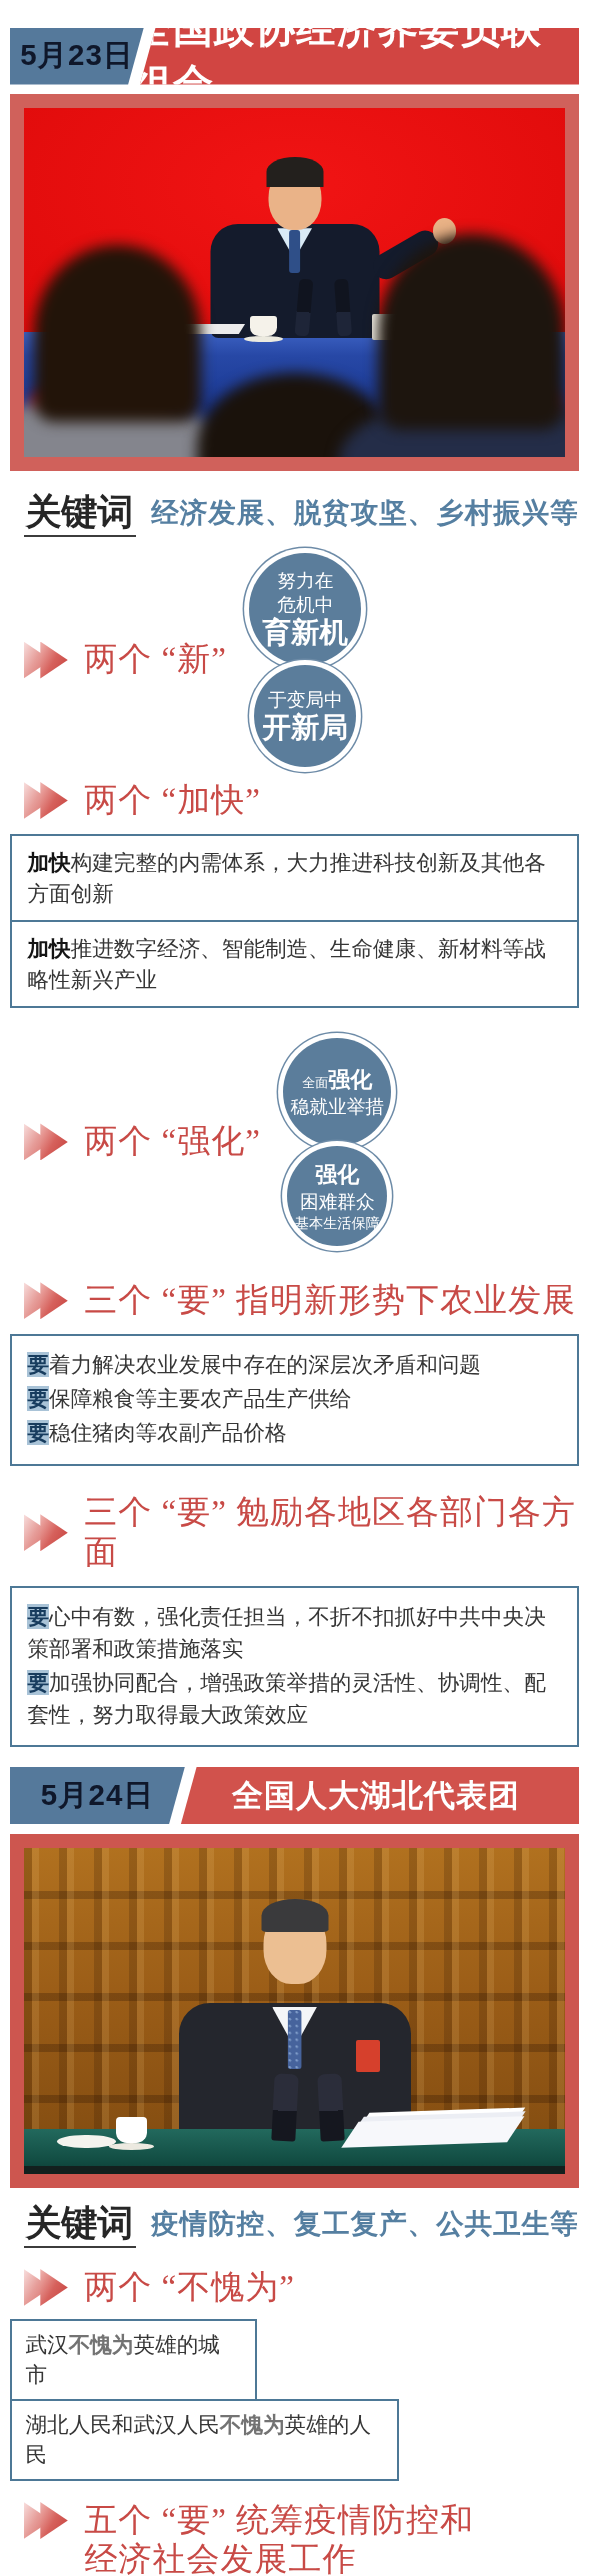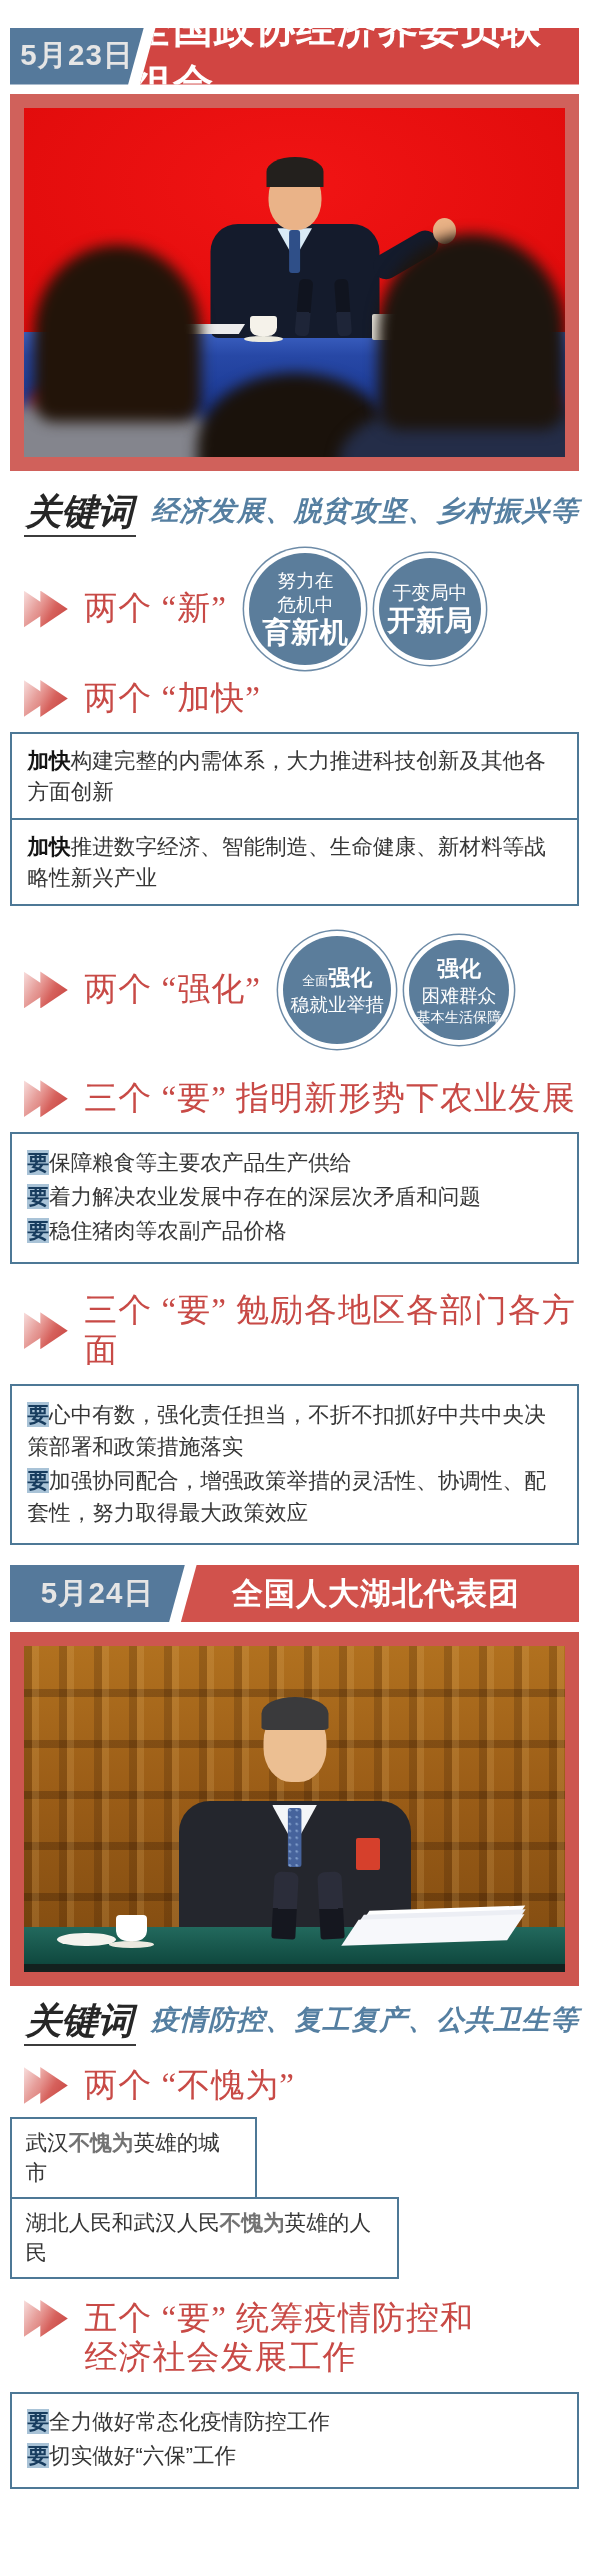--- a/index.html
+++ b/index.html
@@ -7,21 +7,21 @@
   .page {
     position:relative; width:589px; height:2576px; margin:0 auto;
     background:#ffffff; overflow:hidden;
     font-family:"Liberation Sans","DejaVu Sans",sans-serif;
   }
 
   
   .banner { display:flex; height:57px; margin:27.5px 9.8px 0; }
   .banner .b-date {
     flex:none; display:flex; align-items:center; justify-content:center;
-    background:#55799b; color:#e5e5e5; font-weight:bold; font-size:29.5px;
+    background:#55799b; color:#0f172a; font-weight:bold; font-size:29.5px;
     letter-spacing:1px;
     clip-path:polygon(0 0,100% 0,calc(100% - 15.7px) 100%,0 100%);
   }
   .banner1 .b-date { width:134px; }
   .banner2 .b-date { width:175px; }
   .banner .b-title {
     flex:1; margin-left:-11.8px; display:flex; align-items:center; justify-content:center;
     color:#fff; font-weight:bold; letter-spacing:1px;
     clip-path:polygon(23.6px 0,100% 0,100% 100%,7.9px 100%);
   }
@@ -106,21 +106,21 @@
     background:#ece9e0; border-radius:50%; }
   .p2-mic { width:23.6px; height:67px; border-radius:6.9px 6.9px 2.9px 2.9px; bottom:33px;
     background:linear-gradient(#2b2d3a 0 55%,#15171f 55% 100%); }
   .p2-mic1 { left:249px; transform:rotate(3deg); }
   .p2-mic2 { left:295px; transform:rotate(-3deg); }
   .p2-papers { right:51px; bottom:29.5px; width:162px; height:25.5px; background:#f7f8fb;
     transform:skewX(-35deg) rotate(-2deg);
     box-shadow:0 -6.9px 0 -2px #eceef4, 0 -13.7px 0 -4.9px #ffffff; }
 
   
-  .kw { display:flex; align-items:flex-start; margin-left:23.6px;font-style:italic; }
+  .kw { display:flex; align-items:flex-end; margin-left:23.6px; }
   .kw .kw-label {
     font-family:"Liberation Serif","DejaVu Serif",serif;
     font-size:36px; font-weight:bold; color:#262626; line-height:1.1;
     border-bottom:2.9px solid #3c3c3c; padding:0 2px 2.9px;
   }
   .kw .kw-text { font-size:27.5px; font-weight:600; color:#557fa1; margin:0 0 5.9px 15.7px;
     letter-spacing:1px; }
 
   
   .sec-head { display:flex; align-items:center; margin-left:23.6px; }
@@ -130,21 +130,21 @@
   }
   .chev { width:45px; height:37px; position:relative; flex:none; margin-right:15.7px; }
   .chev i { position:absolute; top:0; width:27.5px; height:37px;
     clip-path:polygon(0 0,100% 50%,0 100%); }
   .chev i.a { left:0;  background:linear-gradient(120deg,#f8dfde 0%,#e69d99 45%,#d4615c 100%); }
   .chev i.b { left:16.7px; background:linear-gradient(120deg,#f0b6b2 0%,#d6615c 50%,#c43f3b 100%); }
   .head2 { padding-left:61px; }
 
   
   .sec-row { display:flex; align-items:center; }
-  .circles { display:flex; align-items:center; margin-left:13.7px; }
+  .circles { display:flex; align-items:center; margin-left:13.7px;flex-direction:column; }
   .circle {
     border-radius:50%; background:#5b7d9b; color:#fff; flex:none;
     display:flex; flex-direction:column; align-items:center; justify-content:center;
     box-shadow:0 0 0 4.9px #ffffff, 0 0 0 6.4px #6d8ba7; margin:0 8.8px; text-align:center;
   }
   .c-new1 { width:112px; height:112px; }
   .c-new2 { width:102px; height:102px; }
   .c-str1 { width:108px; height:108px; }
   .c-str2 { width:100px; height:100px; }
   .circle .small { font-size:18.7px; line-height:1.25; white-space:pre-line; }
@@ -282,22 +282,22 @@
   </div>
 
   <div class="sec-head mt-3a">
     <span class="chev">
         <i class="a"></i>
         <i class="b"></i>
       </span>
     <span class="txt">三个 “要” 指明新形势下农业发展</span>
   </div>
   <div class="ibox list">
+    <p><span class="mark">要</span><span>着力解决农业发展中存在的深层次矛盾和问题</span></p>
     <p><span class="mark">要</span><span>保障粮食等主要农产品生产供给</span></p>
-    <p><span class="mark">要</span><span>着力解决农业发展中存在的深层次矛盾和问题</span></p>
     <p><span class="mark">要</span><span>稳住猪肉等农副产品价格</span></p>
   </div>
 
   <div class="sec-head mt-3b">
     <span class="chev">
         <i class="a"></i>
         <i class="b"></i>
       </span>
     <span class="txt">三个 “要” 勉励各地区各部门各方面</span>
   </div>

